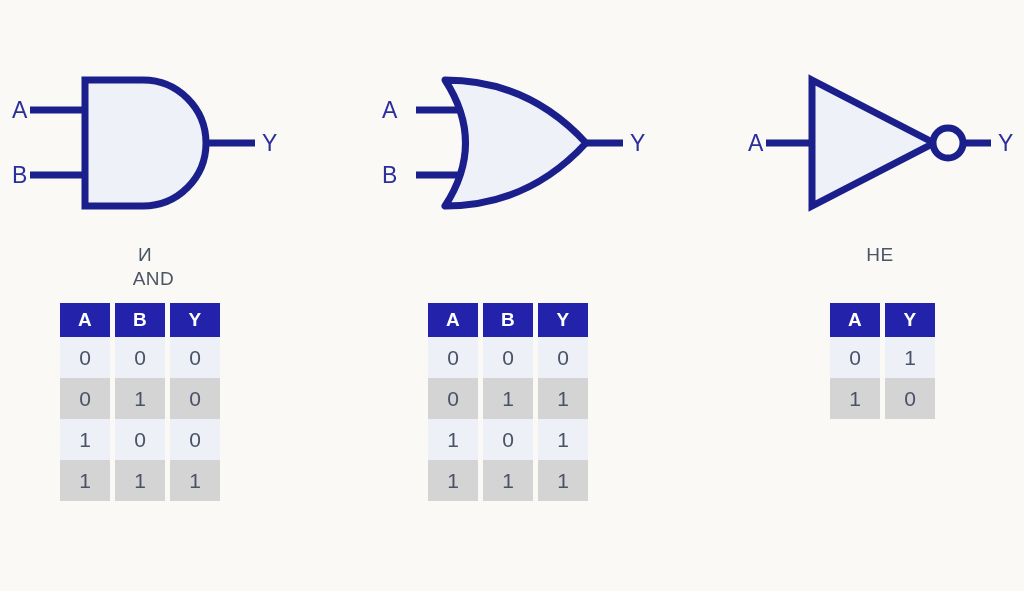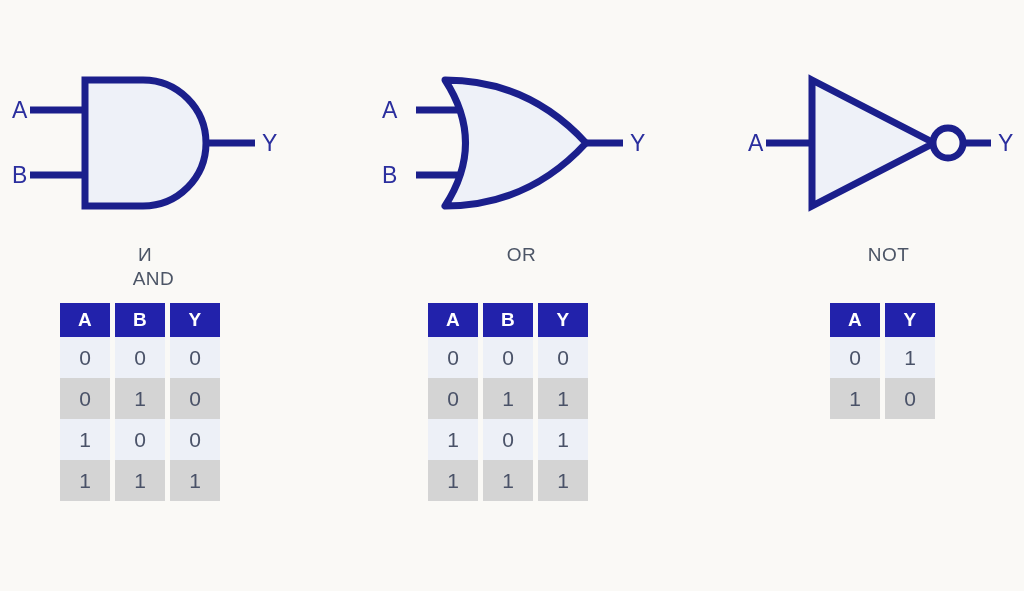--- a/index.html
+++ b/index.html
@@ -161,21 +161,20 @@
                  Q 160 151 218 88
                  Q 160 25 77 25 Z" fill="#eef1f8" stroke="#1b1f8c" stroke-width="7" stroke-linejoin="round"></path>
 
         <text x="14" y="63" font-family="Liberation Sans, sans-serif" font-size="23" fill="#2b2f9e">A</text>
         <text x="14" y="128" font-family="Liberation Sans, sans-serif" font-size="23" fill="#2b2f9e">B</text>
         <text x="262" y="96" font-family="Liberation Sans, sans-serif" font-size="23" fill="#2b2f9e">Y</text>
       </svg>
     </div>
 
     <div class="gate-label">
-      <span class="en">OR</span>
     </div>
   </div>
 
   <table class="truth" id="table-or">
     <thead>
       <tr>
         <th>A</th>
         <th>B</th>
         <th>Y</th>
       </tr>
@@ -216,21 +215,21 @@
         <path d="M 76 25 L 198 88 L 76 151 Z" fill="#eef1f8" stroke="#1b1f8c" stroke-width="7" stroke-linejoin="miter"></path>
 
         <circle cx="212" cy="88" r="15" fill="#faf9f6" stroke="#1b1f8c" stroke-width="7"></circle>
 
         <text x="12" y="96" font-family="Liberation Sans, sans-serif" font-size="23" fill="#2b2f9e">A</text>
         <text x="262" y="96" font-family="Liberation Sans, sans-serif" font-size="23" fill="#2b2f9e">Y</text>
       </svg>
     </div>
 
     <div class="gate-label">
-      <span class="en">NOT</span>
+      <span class="ru">НЕ</span>
     </div>
   </div>
 
   <table class="truth" id="table-not">
     <thead>
       <tr>
         <th>A</th>
         <th>Y</th>
       </tr>
     </thead>

